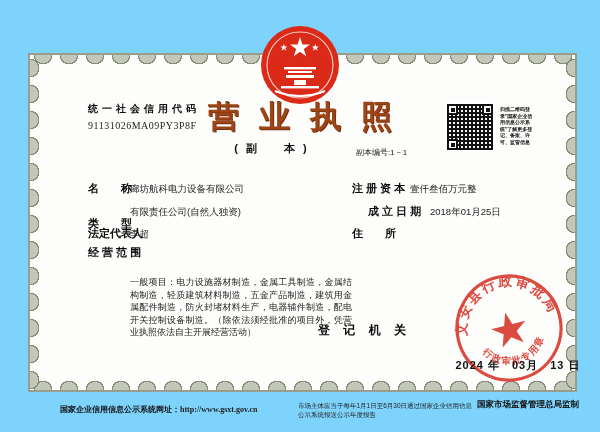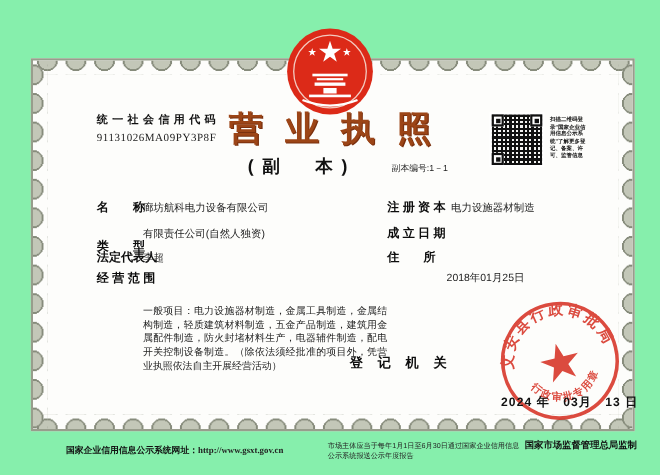--- a/index.html
+++ b/index.html
@@ -2,21 +2,21 @@
 <html><head>
 <meta charset="utf-8">
 <style>
   html,body{margin:0;padding:0;}
   body{
     width:600px;height:432px;overflow:hidden;
     background:#fbfbf8;
     font-family:"Liberation Sans","DejaVu Sans",sans-serif;
     color:#222;position:relative;
   }
-  .page{position:absolute;inset:0;background:#86efac;}
+  .page{position:absolute;inset:0;background:#7dd3fc;}
 
   
   .frame{
     position:absolute;left:28px;top:53px;width:549px;height:339px;
     border:2px solid #989d8c;
     box-sizing:border-box;
     background:#fdfdfb;
   }
   .frame .edge{position:absolute;}
   .edge.top{left:0;right:0;top:0;height:13px;
@@ -36,21 +36,21 @@
   .emblem{position:absolute;left:255px;top:23px;width:90px;height:84px;}
   .credit-label{position:absolute;left:88px;top:102px;font-size:10px;font-weight:bold;
     letter-spacing:4px;color:#111;}
   .credit-code{position:absolute;left:88px;top:120px;font-size:10px;
     font-family:"Liberation Serif","DejaVu Serif",serif;color:#222;letter-spacing:.5px;}
   .title{position:absolute;left:0;top:96px;width:600px;text-align:center;
     font-family:"Liberation Serif","DejaVu Serif",serif;
     font-size:31px;font-weight:bold;color:#9c4517;letter-spacing:20px;text-indent:20px;
     text-shadow:1px 1px 0 #7a300e;}
   .subtitle{position:absolute;left:0;top:141px;width:541px;text-align:center;
-    font-size:16px;font-weight:bold;letter-spacing:8px;text-indent:8px;color:#111;}
+    font-size:11px;font-weight:bold;letter-spacing:8px;text-indent:8px;color:#111;}
   .copy-number{position:absolute;left:356px;top:147px;font-size:8px;color:#222;}
 
   
   .qr{position:absolute;left:447px;top:104px;width:46px;height:46px;
     background:
       repeating-linear-gradient(0deg,#111 0 2px,transparent 2px 4px),
       repeating-linear-gradient(90deg,#111 0 2px,#f4f4f2 2px 4px);
     outline:2px solid #fff;}
   .qr .finder{position:absolute;width:11px;height:11px;border:2.5px solid #111;
     background:#fff;box-sizing:border-box;}
@@ -132,24 +132,24 @@
   <div class="flabel" style="left:88px;top:216px;">类　　型</div>
   <div class="fvalue" style="left:130px;top:206px;">有限责任公司(自然人独资)</div>
 
   <div class="flabel" style="left:88px;top:226px;">法定代表人</div>
   <div class="fvalue" style="left:130px;top:228px;">李超</div>
 
   <div class="flabel" style="left:88px;top:245px;">经 营 范 围</div>
   <div class="scope-value">一般项目：电力设施器材制造，金属工具制造，金属结构制造，轻质建筑材料制造，五金产品制造，建筑用金属配件制造，防火封堵材料生产，电器辅件制造，配电开关控制设备制造。（除依法须经批准的项目外，凭营业执照依法自主开展经营活动）</div>
 
   <div class="flabel" style="left:352px;top:181px;">注 册 资 本</div>
-  <div class="fvalue" style="left:410px;top:183px;">电力设施器材制造</div>
+  <div class="fvalue" style="left:410px;top:183px;">壹仟叁佰万元整</div>
 
-  <div class="flabel" style="left:352px;top:204px;">成 立 日 期</div>
-  <div class="fvalue" style="left:406px;top:206px;margin-top:40px;">2018年01月25日</div>
+  <div class="flabel" style="left:368px;top:204px;">成 立 日 期</div>
+  <div class="fvalue" style="left:430px;top:206px;">2018年01月25日</div>
 
   <div class="flabel" style="left:352px;top:226px;">住　　所</div>
 
   <div class="reg-label">登 记 机 关</div>
 
   <svg class="seal" viewBox="0 0 112 112">
     <circle cx="56" cy="56" r="52" fill="none" stroke="#d8382b" stroke-width="3.2"></circle>
     <polygon fill="#d8382b" points="56,40 60.2,52.8 73.6,52.8 62.7,60.7 66.9,73.5 56,65.6 45.1,73.5 49.3,60.7 38.4,52.8 51.8,52.8"></polygon>
     <defs>
       <path id="sealTopArc" d="M 14 66 A 43 43 0 1 1 98 66"></path>

